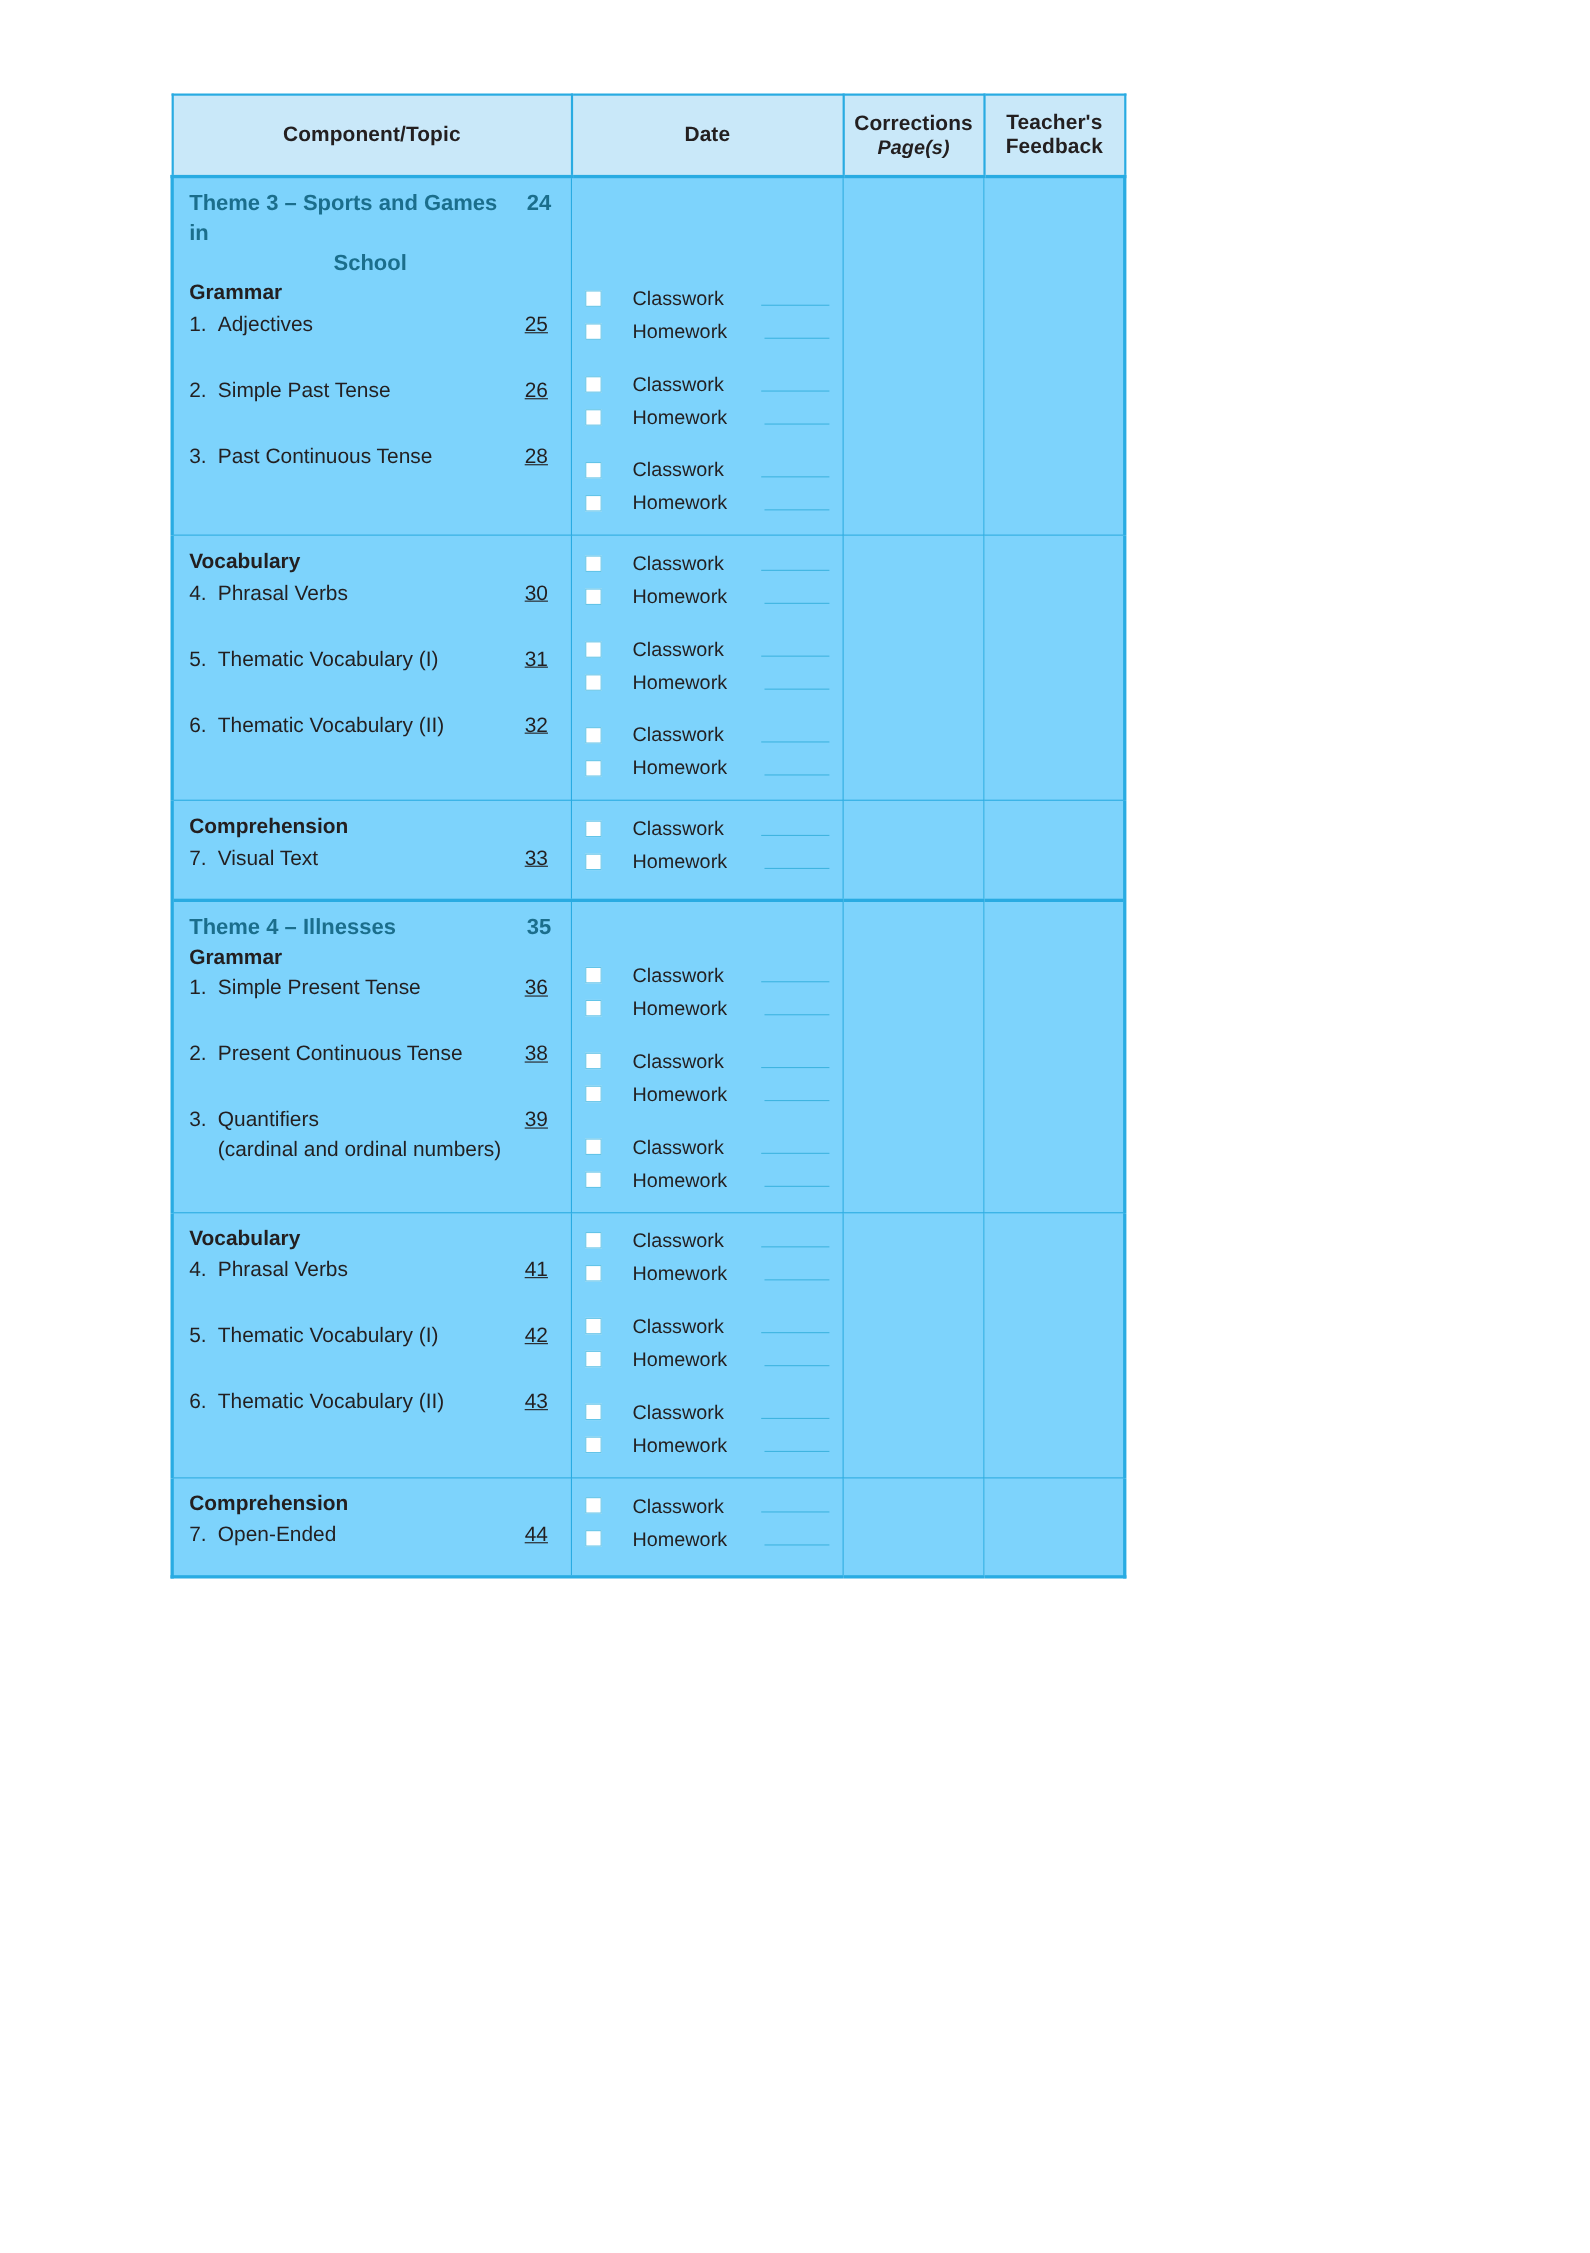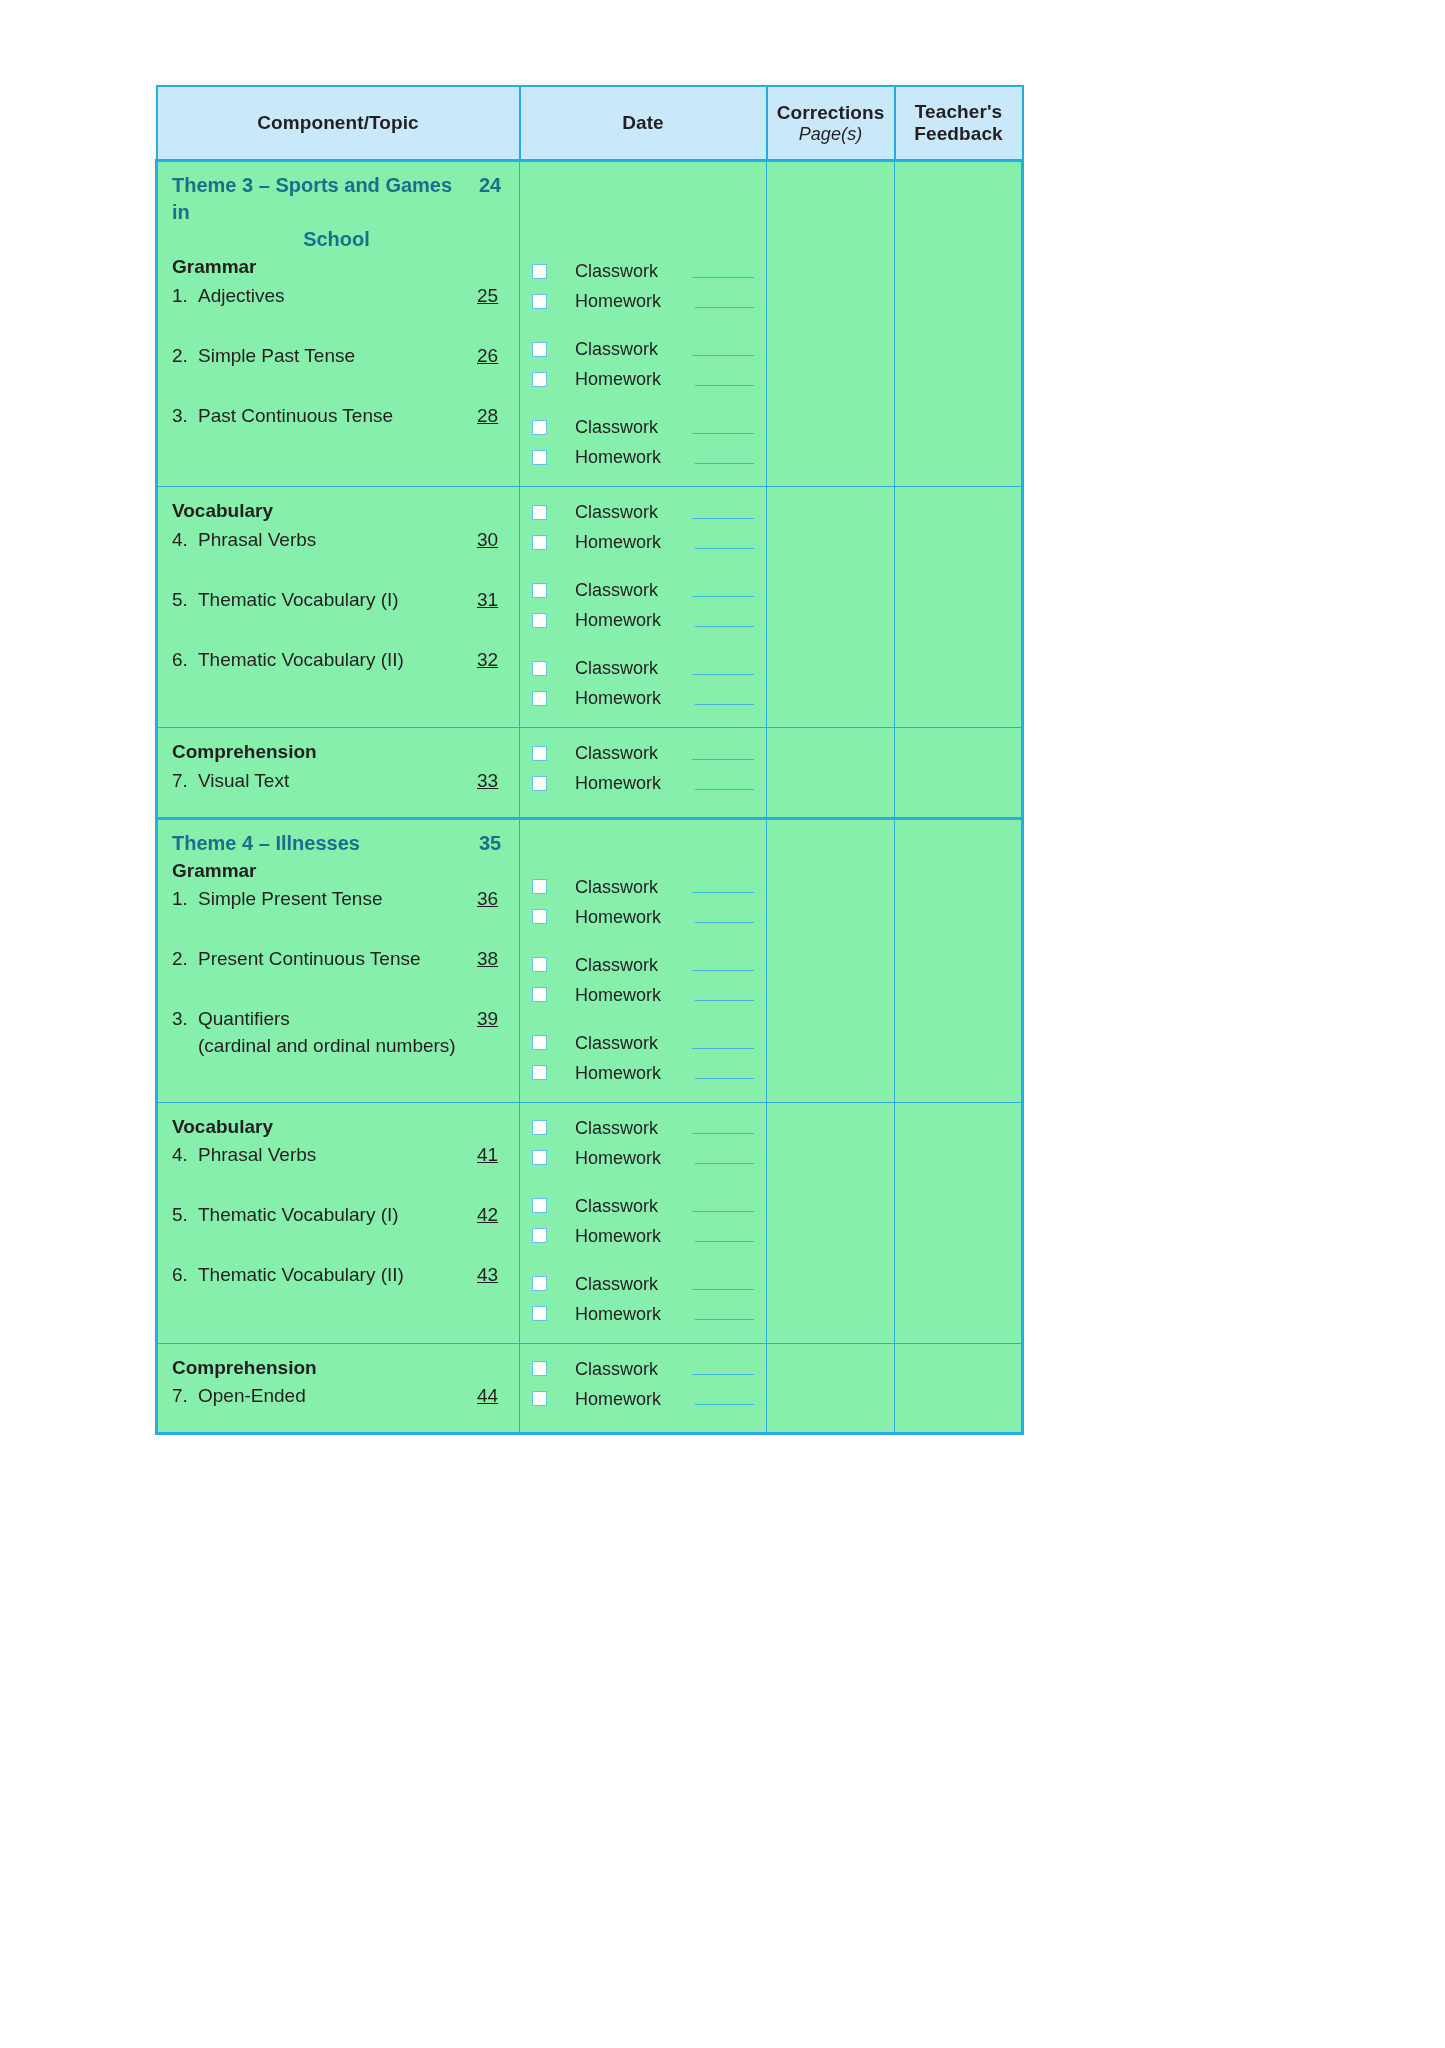--- a/index.html
+++ b/index.html
@@ -43,36 +43,36 @@
     font-weight: bold;
     text-align: center;
     vertical-align: middle;
     height: 60px;
     padding: 6px 4px;
     letter-spacing: .1px;
   }
   thead th .hdr-sub {
     display: block;
     font-style: italic;
-    font-weight: normal;
+    font-weight: bold;
     font-size: 18px;
     line-height: 1.15;
     text-align: center;
   }
   thead th .hdr-main {
     display: block;
     line-height: 1.15;
   }
 
   
   td {
     border: 1px solid #29abe2;
     vertical-align: top;
     padding: 0;
-    background: #86efac;
+    background: #7dd3fc;
   }
   td.topic-cell { padding: 10px 12px 14px 14px; }
   td.date-cell  { padding: 10px 10px 14px 12px; }
   td.blank-cell { padding: 0; }
 
   
   tr.theme-start > td { border-top: 3px solid #29abe2; }
   tr.last-row > td    { border-bottom: 3px solid #29abe2; }
   td.edge-left  { border-left: 3px solid #29abe2; }
   td.edge-right { border-right: 3px solid #29abe2; }

